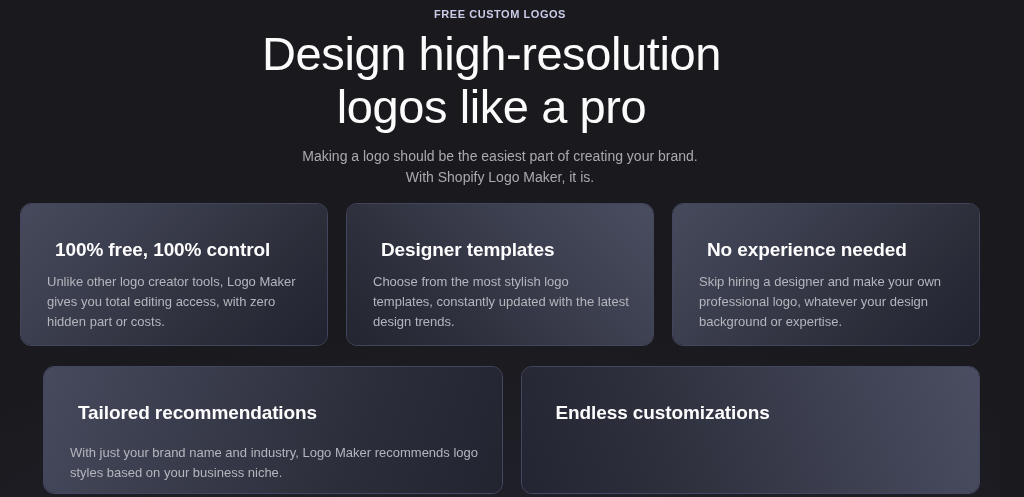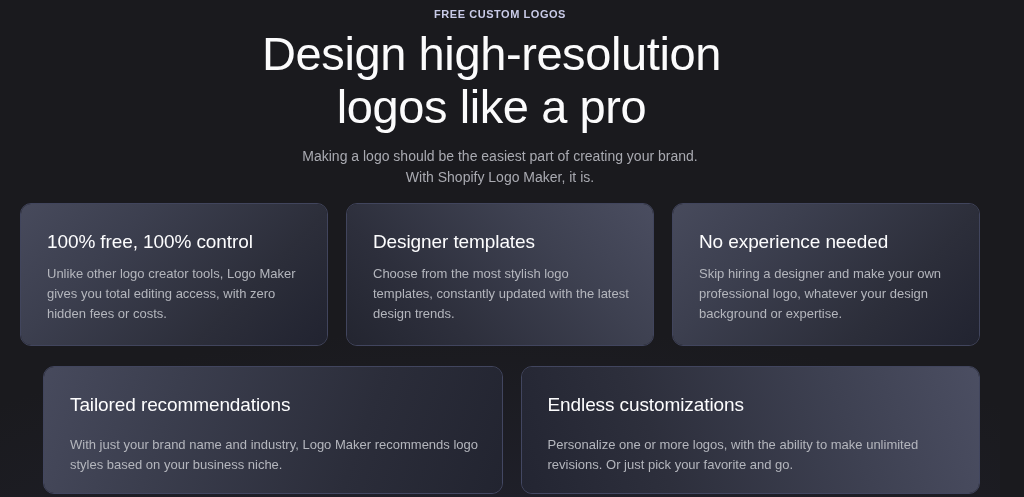--- a/index.html
+++ b/index.html
@@ -94,24 +94,24 @@
     background: linear-gradient(110deg, #474a5d 0%, #3b3e4e 28%, #2b2d3a 68%, #222430 100%);
   }
   .card.g-wide-tr::before {
     background: linear-gradient(250deg, #4b4e62 0%, #3e4152 30%, #2d2f3c 70%, #232532 100%);
   }
 
   .row-1 .card { flex: 1 1 0; height: 143px; }
   .row-2 .card { flex: 1 1 0; height: 128px; }
 
   .card-title {
-    margin: 0;
+    margin: 8px;
     font-size: 19px;
     line-height: 24px;
-    font-weight: normal;
+    font-weight: bold;
     color: #fdfdfe;
     letter-spacing: -0.1px;
   }
   .card-body {
     margin: 10px 0 0 0;
     font-size: 13px;
     line-height: 20px;
     color: #b4b6bd;
   }
   .row-2 .card-title { font-size: 19px; }
@@ -134,21 +134,21 @@
       <span class="l1">Making a logo should be the easiest part of creating your brand.</span>
       <span class="l2">With Shopify Logo Maker, it is.</span>
     </p>
   </div>
 
   <div class="grid">
 
     <div class="row row-1">
       <div class="card g-tl">
         <h2 class="card-title">100% free, 100% control</h2>
-        <p class="card-body">Unlike other logo creator tools, Logo Maker gives you total editing access, with zero hidden fees or costs.</p>
+        <p class="card-body">Unlike other logo creator tools, Logo Maker gives you total editing access, with zero hidden part or costs.</p>
       </div>
 
       <div class="card g-tr">
         <h2 class="card-title">Designer templates</h2>
         <p class="card-body">Choose from the most stylish logo templates, constantly updated with the latest design trends.</p>
       </div>
 
       <div class="card g-tl">
         <h2 class="card-title">No experience needed</h2>
         <p class="card-body">Skip hiring a designer and make your own professional logo, whatever your design background or expertise.</p>
@@ -156,18 +156,17 @@
     </div>
 
     <div class="row row-2">
       <div class="card g-wide-tl">
         <h2 class="card-title">Tailored recommendations</h2>
         <p class="card-body">With just your brand name and industry, Logo Maker recommends logo styles based on your business niche.</p>
       </div>
 
       <div class="card g-wide-tr">
         <h2 class="card-title">Endless customizations</h2>
-        <p class="card-body">Personalize one or more logos, with the ability to make unlimited revisions. Or just pick your favorite and go.</p>
       </div>
     </div>
 
   </div>
 </div>
 
 </body></html>

